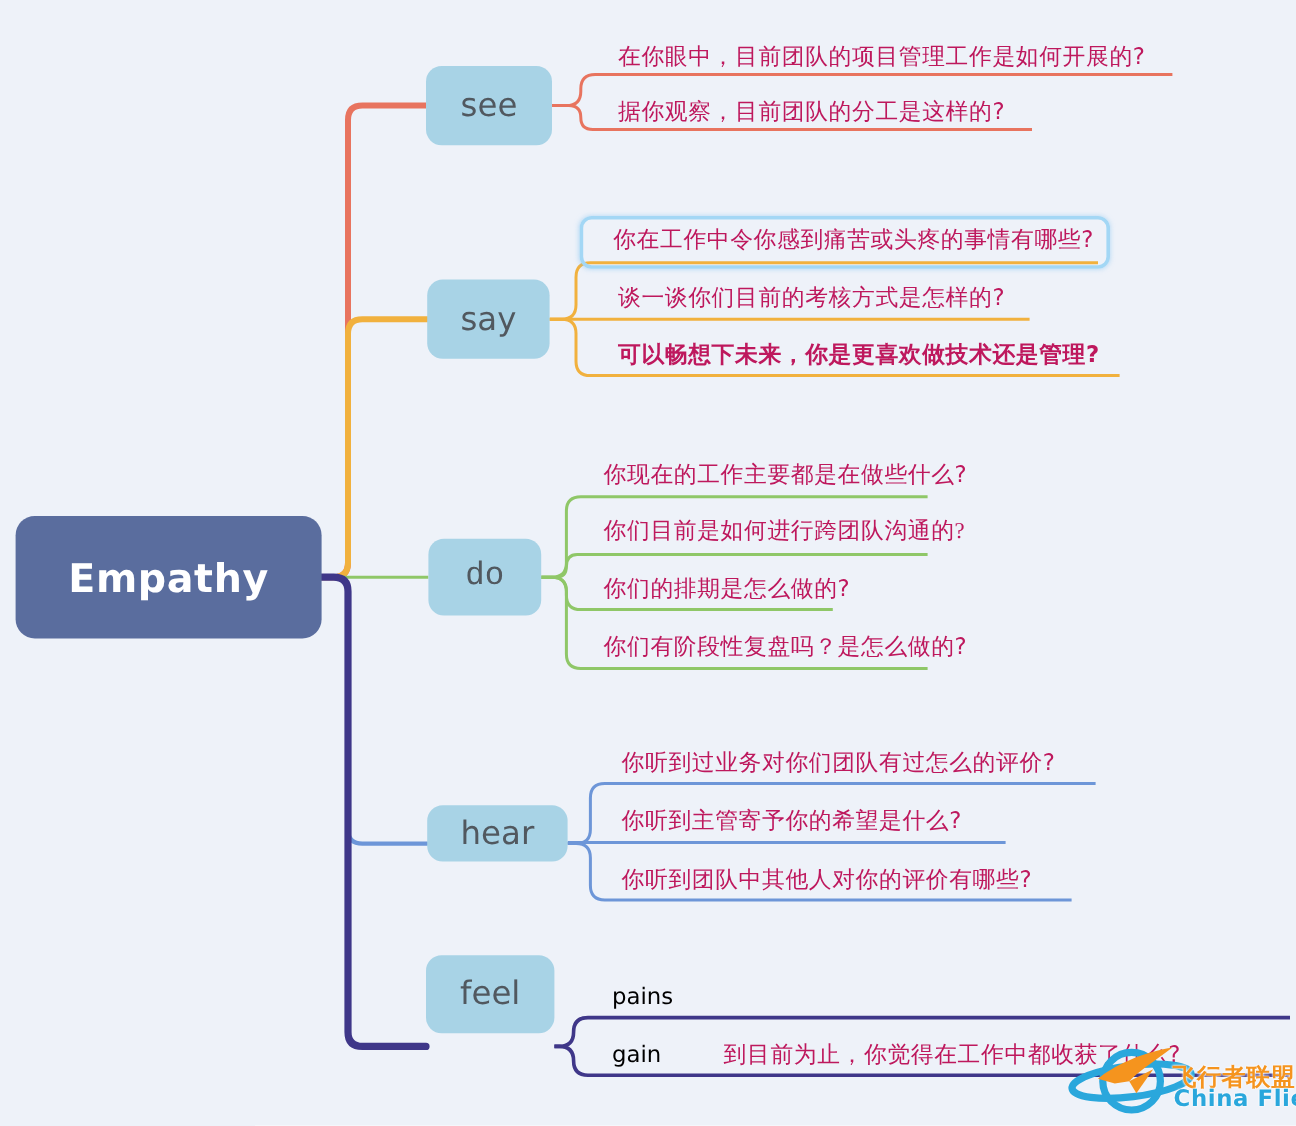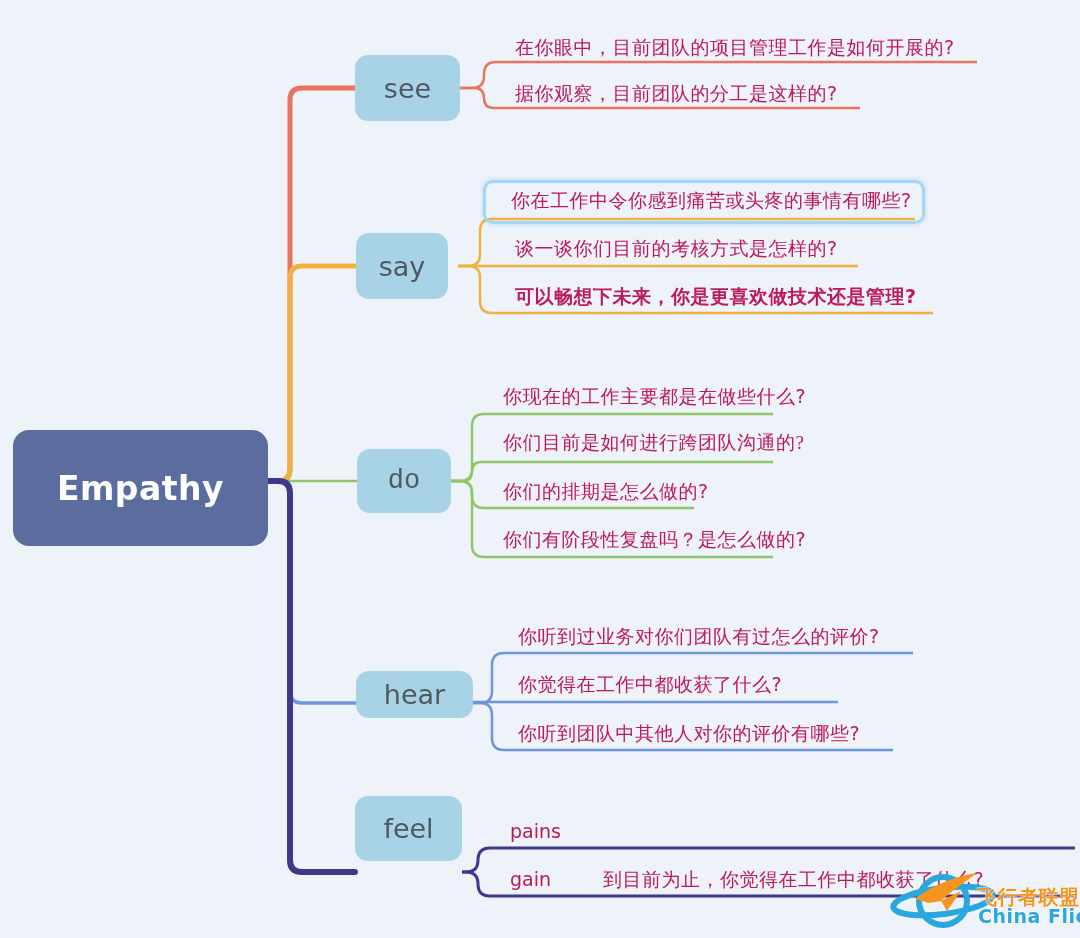--- a/index.html
+++ b/index.html
@@ -6,21 +6,21 @@
   body{width:1080px;height:938px;overflow:hidden;
        font-family:"DejaVu Sans","Liberation Sans",sans-serif;}
   .canvas{position:relative;width:1080px;height:938px;background:#eef2f9;}
   svg.wires{position:absolute;left:0;top:0;z-index:1;}
   .node{position:absolute;z-index:3;display:flex;align-items:center;justify-content:center;
         border-radius:13px;background:#a8d3e6;color:#51585f;font-size:27px;cursor:default;}
   .root{background:#5a6d9e;color:#ffffff;font-weight:bold;font-size:33px;border-radius:16px;
         letter-spacing:0.5px;}
   .leaf{position:absolute;z-index:3;white-space:nowrap;font-size:19px;letter-spacing:0.5px;
         color:#be185d;line-height:22px;}
-  .leaf-label{position:absolute;z-index:3;white-space:nowrap;font-size:19px;color:#be185d;
+  .leaf-label{position:absolute;z-index:3;white-space:nowrap;font-size:19px;color:#000000;
         line-height:22px;}
   .sel-box{position:absolute;z-index:2;border:3px solid #a3d7f5;border-radius:10px;
         box-shadow:0 0 4px rgba(120,190,240,.55);}
   .wm{position:absolute;z-index:5;}
   .wm-cn{position:absolute;z-index:6;font-size:20px;font-weight:bold;color:#f5941e;
         letter-spacing:0.5px;white-space:nowrap;text-shadow:0 0 2px #fff,0 0 2px #fff;}
   .wm-en{position:absolute;z-index:6;font-size:19px;font-weight:bold;color:#2aa7dc;
         letter-spacing:0.5px;white-space:nowrap;text-shadow:0 0 2px #fff,0 0 2px #fff;}
 </style>
 </head>
@@ -49,28 +49,28 @@
     <path d="M 451 481 H 460 Q 472 481 472 493 V 545 Q 472 557 484 557 H 773" stroke-width="2.5" stroke="#8fc768"></path>
 
     <path d="M 473 703 H 480 Q 492 703 492 691 V 665 Q 492 653 504 653 H 913" stroke-width="2.5" stroke="#6d96d8"></path>
     <path d="M 473 702 H 838" stroke-width="2.5" stroke="#6d96d8"></path>
     <path d="M 473 703 H 480 Q 492 703 492 715 V 738 Q 492 750 504 750 H 893" stroke-width="2.5" stroke="#6d96d8"></path>
 
     <path d="M 462 872 H 466 Q 478 872 478 860 Q 478 848 490 848 H 1075" stroke-width="3" stroke="#3f3789"></path>
     <path d="M 462 872 H 466 Q 478 872 478 884 Q 478 896 490 896 H 1075" stroke-width="3" stroke="#3f3789"></path>
   </svg>
 
-  <div class="node root" style="left:13px;top:430px;width:255px;height:116px;">
+  <div class="node root" style="left:13px;top:430px;width:255px;height:102px;">
     <span>Empathy</span>
   </div>
 
   <div class="node" style="left:355px;top:55px;width:105px;height:66px;">
     <span>see</span>
   </div>
-  <div class="node" style="left:356px;top:233px;width:92px;height:66px;">
+  <div class="node" style="left:356px;top:233px;width:102px;height:66px;">
     <span>say</span>
   </div>
   <div class="node" style="left:357px;top:449px;width:94px;height:64px;font-family:Liberation Mono, monospace;">
     <span>do</span>
   </div>
   <div class="node" style="left:356px;top:671px;width:117px;height:47px;">
     <span>hear</span>
   </div>
   <div class="node" style="left:355px;top:796px;width:107px;height:65px;">
     <span>feel</span>
@@ -84,21 +84,21 @@
   <div class="leaf" style="left:511px;top:189px;">你在工作中令你感到痛苦或头疼的事情有哪些?</div>
   <div class="leaf" style="left:515px;top:237px;">谈一谈你们目前的考核方式是怎样的?</div>
   <div class="leaf" style="left:515px;top:285px;font-weight:bold;">可以畅想下未来，你是更喜欢做技术还是管理?</div>
 
   <div class="leaf" style="left:503px;top:385px;">你现在的工作主要都是在做些什么?</div>
   <div class="leaf" style="left:503px;top:432px;font-family:Liberation Serif, serif;">你们目前是如何进行跨团队沟通的?</div>
   <div class="leaf" style="left:503px;top:480px;">你们的排期是怎么做的?</div>
   <div class="leaf" style="left:503px;top:528px;">你们有阶段性复盘吗？是怎么做的?</div>
 
   <div class="leaf" style="left:518px;top:625px;">你听到过业务对你们团队有过怎么的评价?</div>
-  <div class="leaf" style="left:518px;top:673px;">你觉得在工作中都收获了什么?</div>
+  <div class="leaf" style="left:518px;top:673px;">你听到主管寄予你的希望是什么?</div>
   <div class="leaf" style="left:518px;top:722px;">你听到团队中其他人对你的评价有哪些?</div>
 
   <div class="leaf-label" style="left:510px;top:820px;">pains</div>
   <div class="leaf-label" style="left:510px;top:868px;">gain</div>
   <div class="leaf" style="left:603px;top:868px;">到目前为止，你觉得在工作中都收获了什么?</div>
 
   <svg class="wm" style="left:885px;top:855px;" width="120" height="80" viewBox="0 0 120 80">
 
     <circle cx="58" cy="46" r="24" stroke="#2aa7dc" stroke-width="6" fill="none"></circle>
     <ellipse cx="58" cy="46" rx="50" ry="13" stroke="#2aa7dc" stroke-width="6" fill="none" transform="rotate(-7 58 46)"></ellipse>

